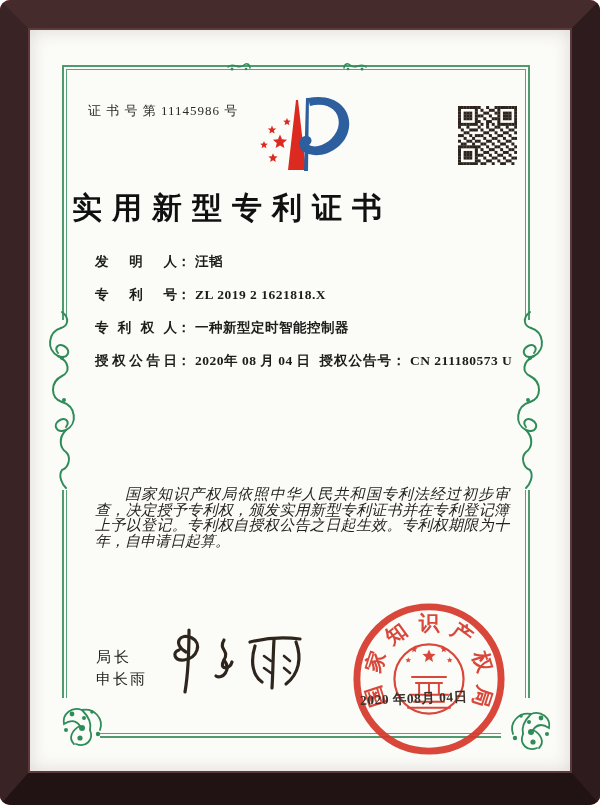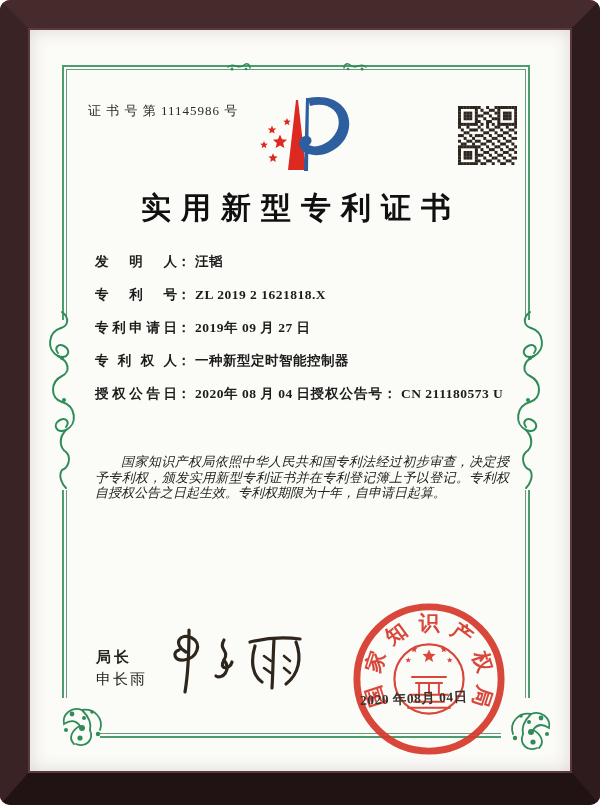--- a/index.html
+++ b/index.html
@@ -11,33 +11,33 @@
          box-shadow:0 0 0 2px #5c3a3c, inset 0 0 18px rgba(70,35,30,.16)}
   .green-rect{position:absolute;left:62px;top:65px;width:468px;height:673px;
               border:2px solid #4f9a6e;z-index:3;box-sizing:border-box}
   .green-rect::after{content:'';position:absolute;inset:2px;border:1px solid #5aa378}
   .cover{position:absolute;background:#fbfbf8;z-index:4}
   .orn{position:absolute;z-index:5}
   .content{position:absolute;z-index:6;color:#1c1c1a}
   .cert-no{left:88px;top:102px;font-size:13px;letter-spacing:1px;color:#2a2a28}
   .logo{left:250px;top:94px;width:104px;height:78px}
   .qr{left:458px;top:106px;width:59px;height:59px}
-  .title{left:62px;top:188px;width:468px;text-align:center;font-size:30px;font-weight:bold;
+  .title{left:62px;top:188px;width:468px;text-align:left;font-size:30px;font-weight:bold;
          letter-spacing:10px;text-indent:10px;color:#101010}
   .fields{left:95px;top:253px;width:424px}
   .frow{height:14px;margin-bottom:19px;font-size:13.5px;font-weight:600;white-space:nowrap}
   .flabel{display:inline-block;width:82px;text-align:justify;text-align-last:justify;vertical-align:top}
   .flabel2{display:inline-block;vertical-align:top;letter-spacing:1px}
   .fcolon{display:inline-block;width:18px}
   .fvalue{letter-spacing:.5px}
-  .group2{margin-left:0}
-  .paras{left:95px;top:454px;width:414px;font-size:13px;line-height:15.5px;font-style:italic;
+  .group2{margin-left:9px}
+  .paras{left:95px;top:487px;width:414px;font-size:15px;line-height:15.5px;font-style:italic;
          color:#24221c;text-align:justify}
   .paras p{margin:0;text-indent:2em}
-  .signer-title{left:96px;top:648px;font-size:15px;font-weight:700;letter-spacing:3px;color:#242420}
+  .signer-title{left:96px;top:648px;font-size:15px;font-weight:400;letter-spacing:3px;color:#242420}
   .signer-name{left:96px;top:670px;font-size:15px;font-weight:400;letter-spacing:2px;color:#242420}
   .sig{left:158px;top:626px;width:150px;height:74px}
   .seal{left:350px;top:600px;width:158px;height:158px;z-index:7;opacity:.93}
   .seal-date{left:360px;top:690px;font-size:13.5px;font-weight:700;color:#37302b;z-index:8;
              letter-spacing:.5px;transform:rotate(-2deg)}
   svg{display:block}
 </style>
 </head>
 <body>
 
@@ -367,23 +367,20 @@
   <div class="content title">实用新型专利证书</div>
 
   <div class="content fields">
     <div class="frow">
       <span class="flabel">发明人</span><span class="fcolon">：</span><span class="fvalue">汪韬</span>
     </div>
     <div class="frow">
       <span class="flabel">专利号</span><span class="fcolon">：</span><span class="fvalue">ZL 2019 2 1621818.X</span>
     </div>
     <div class="frow">
-      <span class="flabel">专利申请日</span><span class="fcolon">：</span><span class="fvalue">2019年 09 月 27 日</span>
-    </div>
-    <div class="frow">
       <span class="flabel">专利权人</span><span class="fcolon">：</span><span class="fvalue">一种新型定时智能控制器</span>
     </div>
     <div class="frow">
       <span class="flabel">授权公告日</span><span class="fcolon">：</span><span class="fvalue">2020年 08 月 04 日</span><span class="group2"><span class="flabel2">授权公告号</span><span class="fcolon">：</span><span class="fvalue">CN 211180573 U</span></span>
     </div>
   </div>
 
   <div class="content paras">
     <p>国家知识产权局依照中华人民共和国专利法经过初步审查，决定授予专利权，颁发实用新型专利证书并在专利登记簿上予以登记。专利权自授权公告之日起生效。专利权期限为十年，自申请日起算。</p>
   </div>

